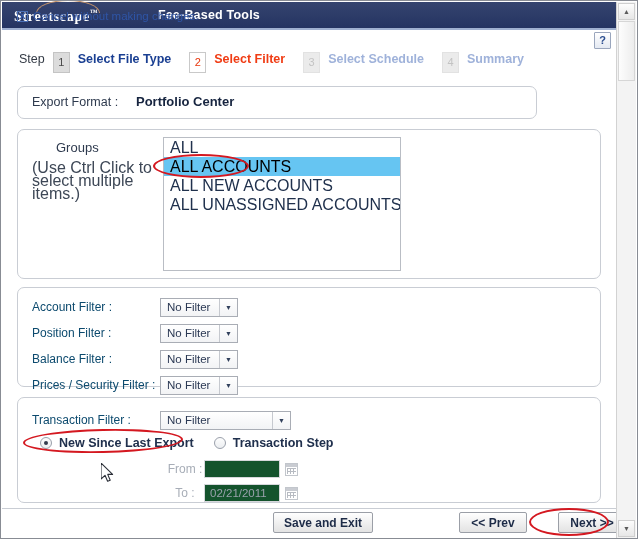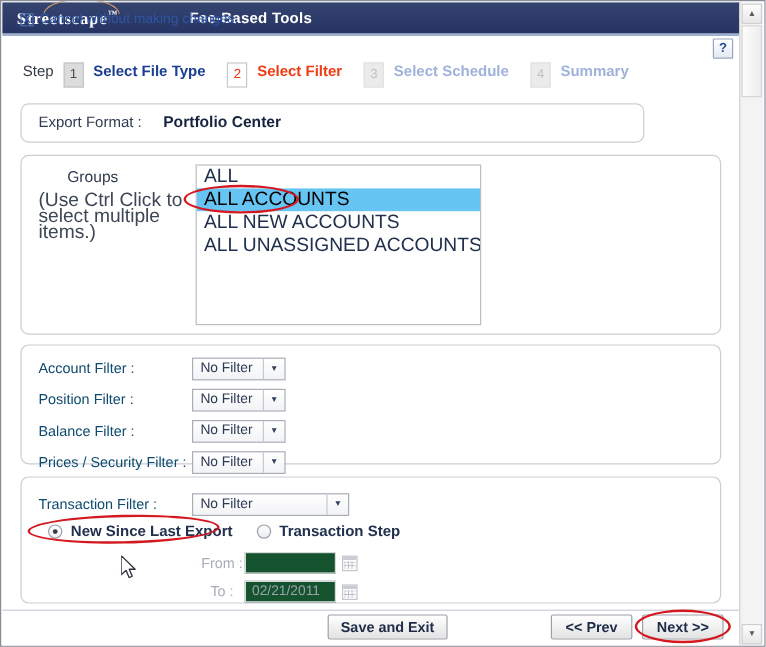--- a/index.html
+++ b/index.html
@@ -336,21 +336,21 @@
     font-weight:bold;
     color:#1d2b47;
     display:flex;
     align-items:center;
     justify-content:center;
     cursor:pointer;
     white-space:nowrap;
   }
   #btn-save { left:272px; top:511px; width:100px; }
   #btn-prev { left:458px; top:511px; width:68px; }
-  #btn-next { left:534px; top:511px; width:68px; }
+  #btn-next { left:557px; top:511px; width:68px; }
 
   
   #scrollbar {
     position:absolute;
     right:1px; top:1px;
     width:20px; height:536px;
     background:#f3f3f3;
     border-left:1px solid #d2d2d2;
     box-sizing:border-box;
   }

